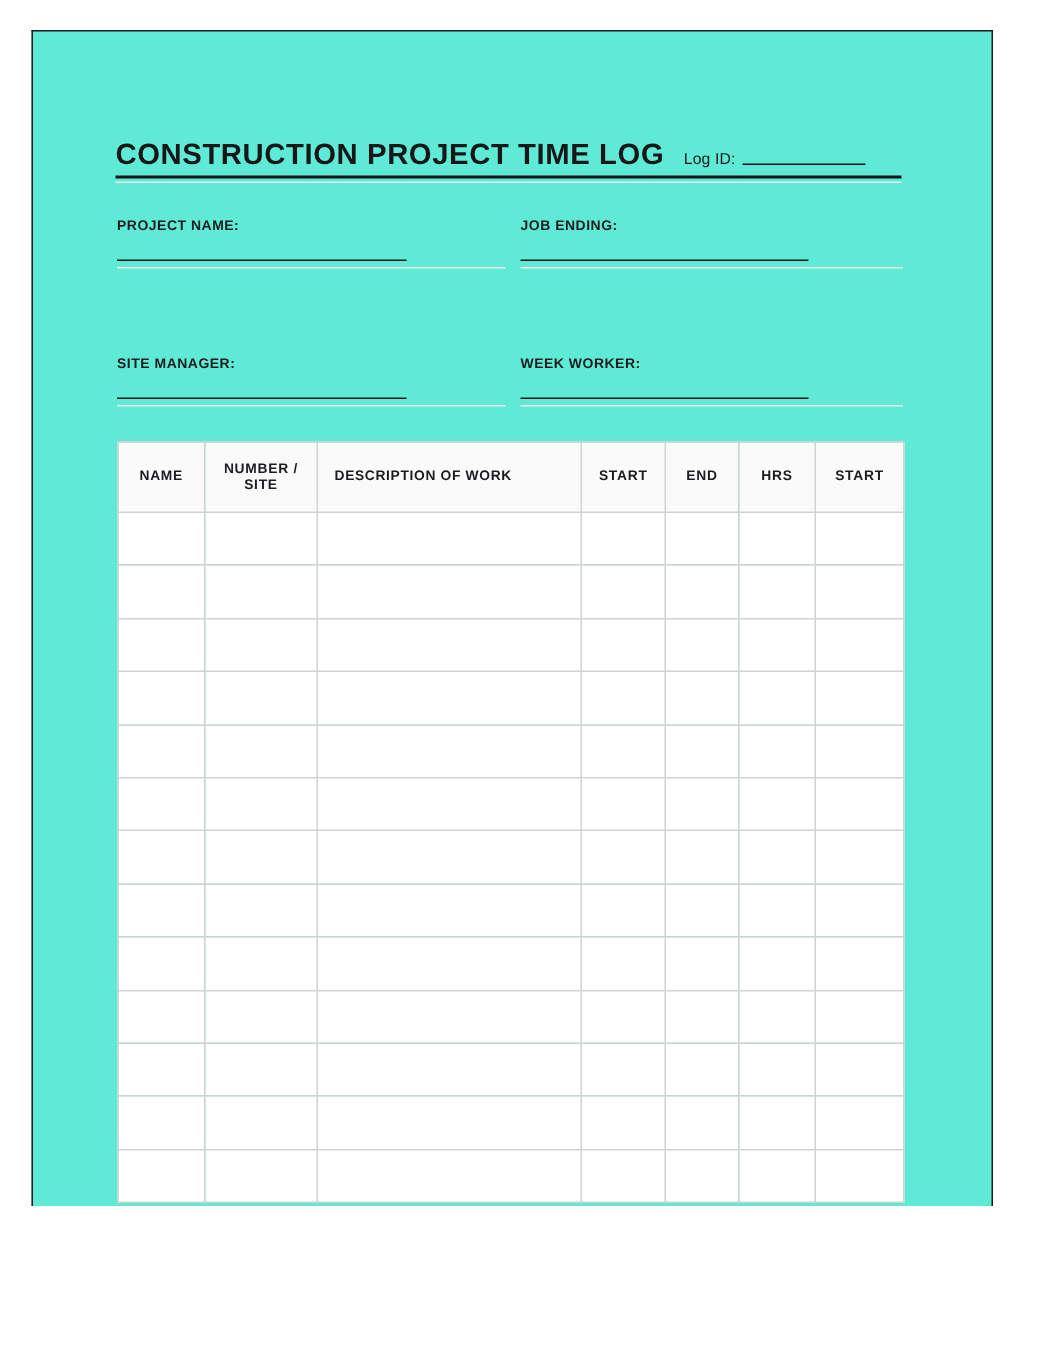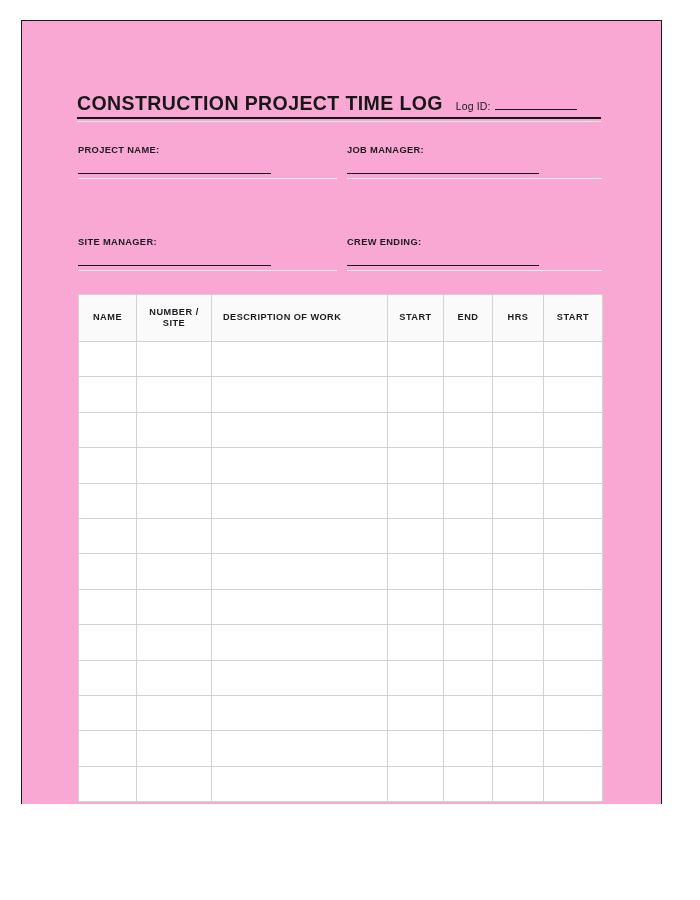--- a/index.html
+++ b/index.html
@@ -20,21 +20,21 @@
     position: absolute;
     left: 21px;
     top: 20px;
     width: 641px;
     height: 784px;
     box-sizing: border-box;
     border-left: 1.3px solid #1b1b1b;
     border-right: 1.3px solid #1b1b1b;
     border-top: 1.3px solid #1b1b1b;
     border-bottom: none;
-    background: #f9a8d4;
+    background: #5eead4;
     overflow: hidden;
   }
 
   .page-inner {
     position: absolute;
     left: 0;
     top: 0;
     width: 641px;
     height: 784px;
   }
@@ -196,33 +196,33 @@
     <div class="title-rule"></div>
     <div class="title-rule-soft"></div>
 
     <div class="field col-left row-1">
       <div class="field-label">PROJECT NAME:</div>
       <div class="field-line-dark"></div>
       <div class="field-line-soft"></div>
     </div>
 
     <div class="field col-right row-1">
-      <div class="field-label">JOB MANAGER:</div>
+      <div class="field-label">JOB ENDING:</div>
       <div class="field-line-dark"></div>
       <div class="field-line-soft"></div>
     </div>
 
     <div class="field col-left row-2">
       <div class="field-label">SITE MANAGER:</div>
       <div class="field-line-dark"></div>
       <div class="field-line-soft"></div>
     </div>
 
     <div class="field col-right row-2">
-      <div class="field-label">CREW ENDING:</div>
+      <div class="field-label">WEEK WORKER:</div>
       <div class="field-line-dark"></div>
       <div class="field-line-soft"></div>
     </div>
 
     <div class="log-table-wrap">
       <table class="log-table">
         <colgroup>
           <col class="col-date">
             <col class="col-crew">
             <col class="col-desc">

